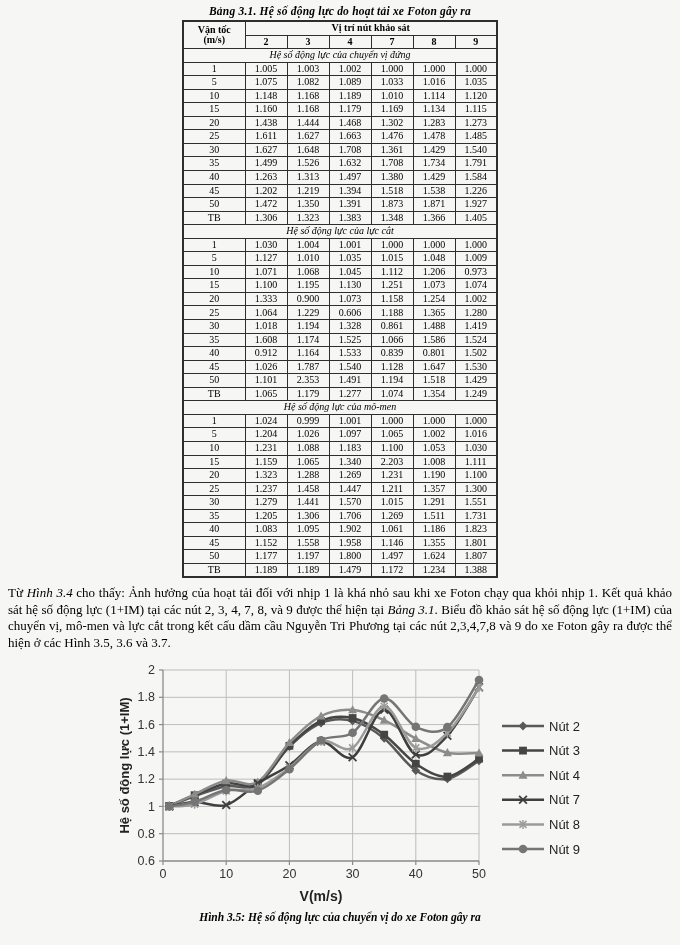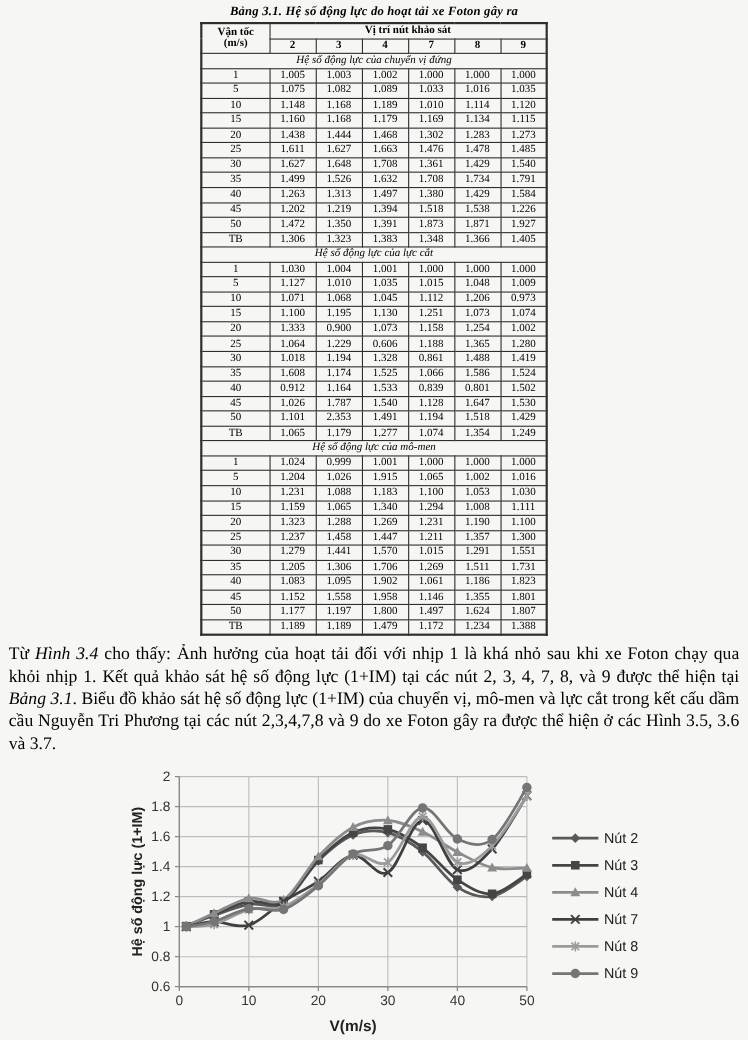--- a/index.html
+++ b/index.html
@@ -19,21 +19,21 @@
   }
   table.dtable th,table.dtable td{
     border:1px solid #2e2e2e;text-align:center;padding:0;height:12.55px;
     line-height:1.05;overflow:hidden;white-space:nowrap;
   }
   table.dtable th{font-weight:bold;}
   col.vcol{width:62px;}
   col.ncol{width:42px;}
   tr.section-row td{font-style:italic;}
   .para{
-    margin:7px 8px 0;font-size:16px;line-height:1.27;text-align:justify;
+    margin:7px 8px 0;font-size:13px;line-height:1.27;text-align:justify;
   }
   .para .it{font-style:italic;}
   .chart-wrap{margin:5px 0 0 116px;width:504px;height:252px;}
   .fig-caption{
     text-align:center;font-size:11.5px;font-weight:bold;font-style:italic;
     margin-top:3px;
   }
 </style>
 </head>
 <body>
@@ -298,40 +298,40 @@
           <td>0.999</td>
           <td>1.001</td>
           <td>1.000</td>
           <td>1.000</td>
           <td>1.000</td>
         </tr>
         <tr>
           <td>5</td>
           <td>1.204</td>
           <td>1.026</td>
-          <td>1.915</td>
+          <td>1.097</td>
           <td>1.065</td>
           <td>1.002</td>
           <td>1.016</td>
         </tr>
         <tr>
           <td>10</td>
           <td>1.231</td>
           <td>1.088</td>
           <td>1.183</td>
           <td>1.100</td>
           <td>1.053</td>
           <td>1.030</td>
         </tr>
         <tr>
           <td>15</td>
           <td>1.159</td>
           <td>1.065</td>
           <td>1.340</td>
-          <td>1.294</td>
+          <td>2.203</td>
           <td>1.008</td>
           <td>1.111</td>
         </tr>
         <tr>
           <td>20</td>
           <td>1.323</td>
           <td>1.288</td>
           <td>1.269</td>
           <td>1.231</td>
           <td>1.190</td>

